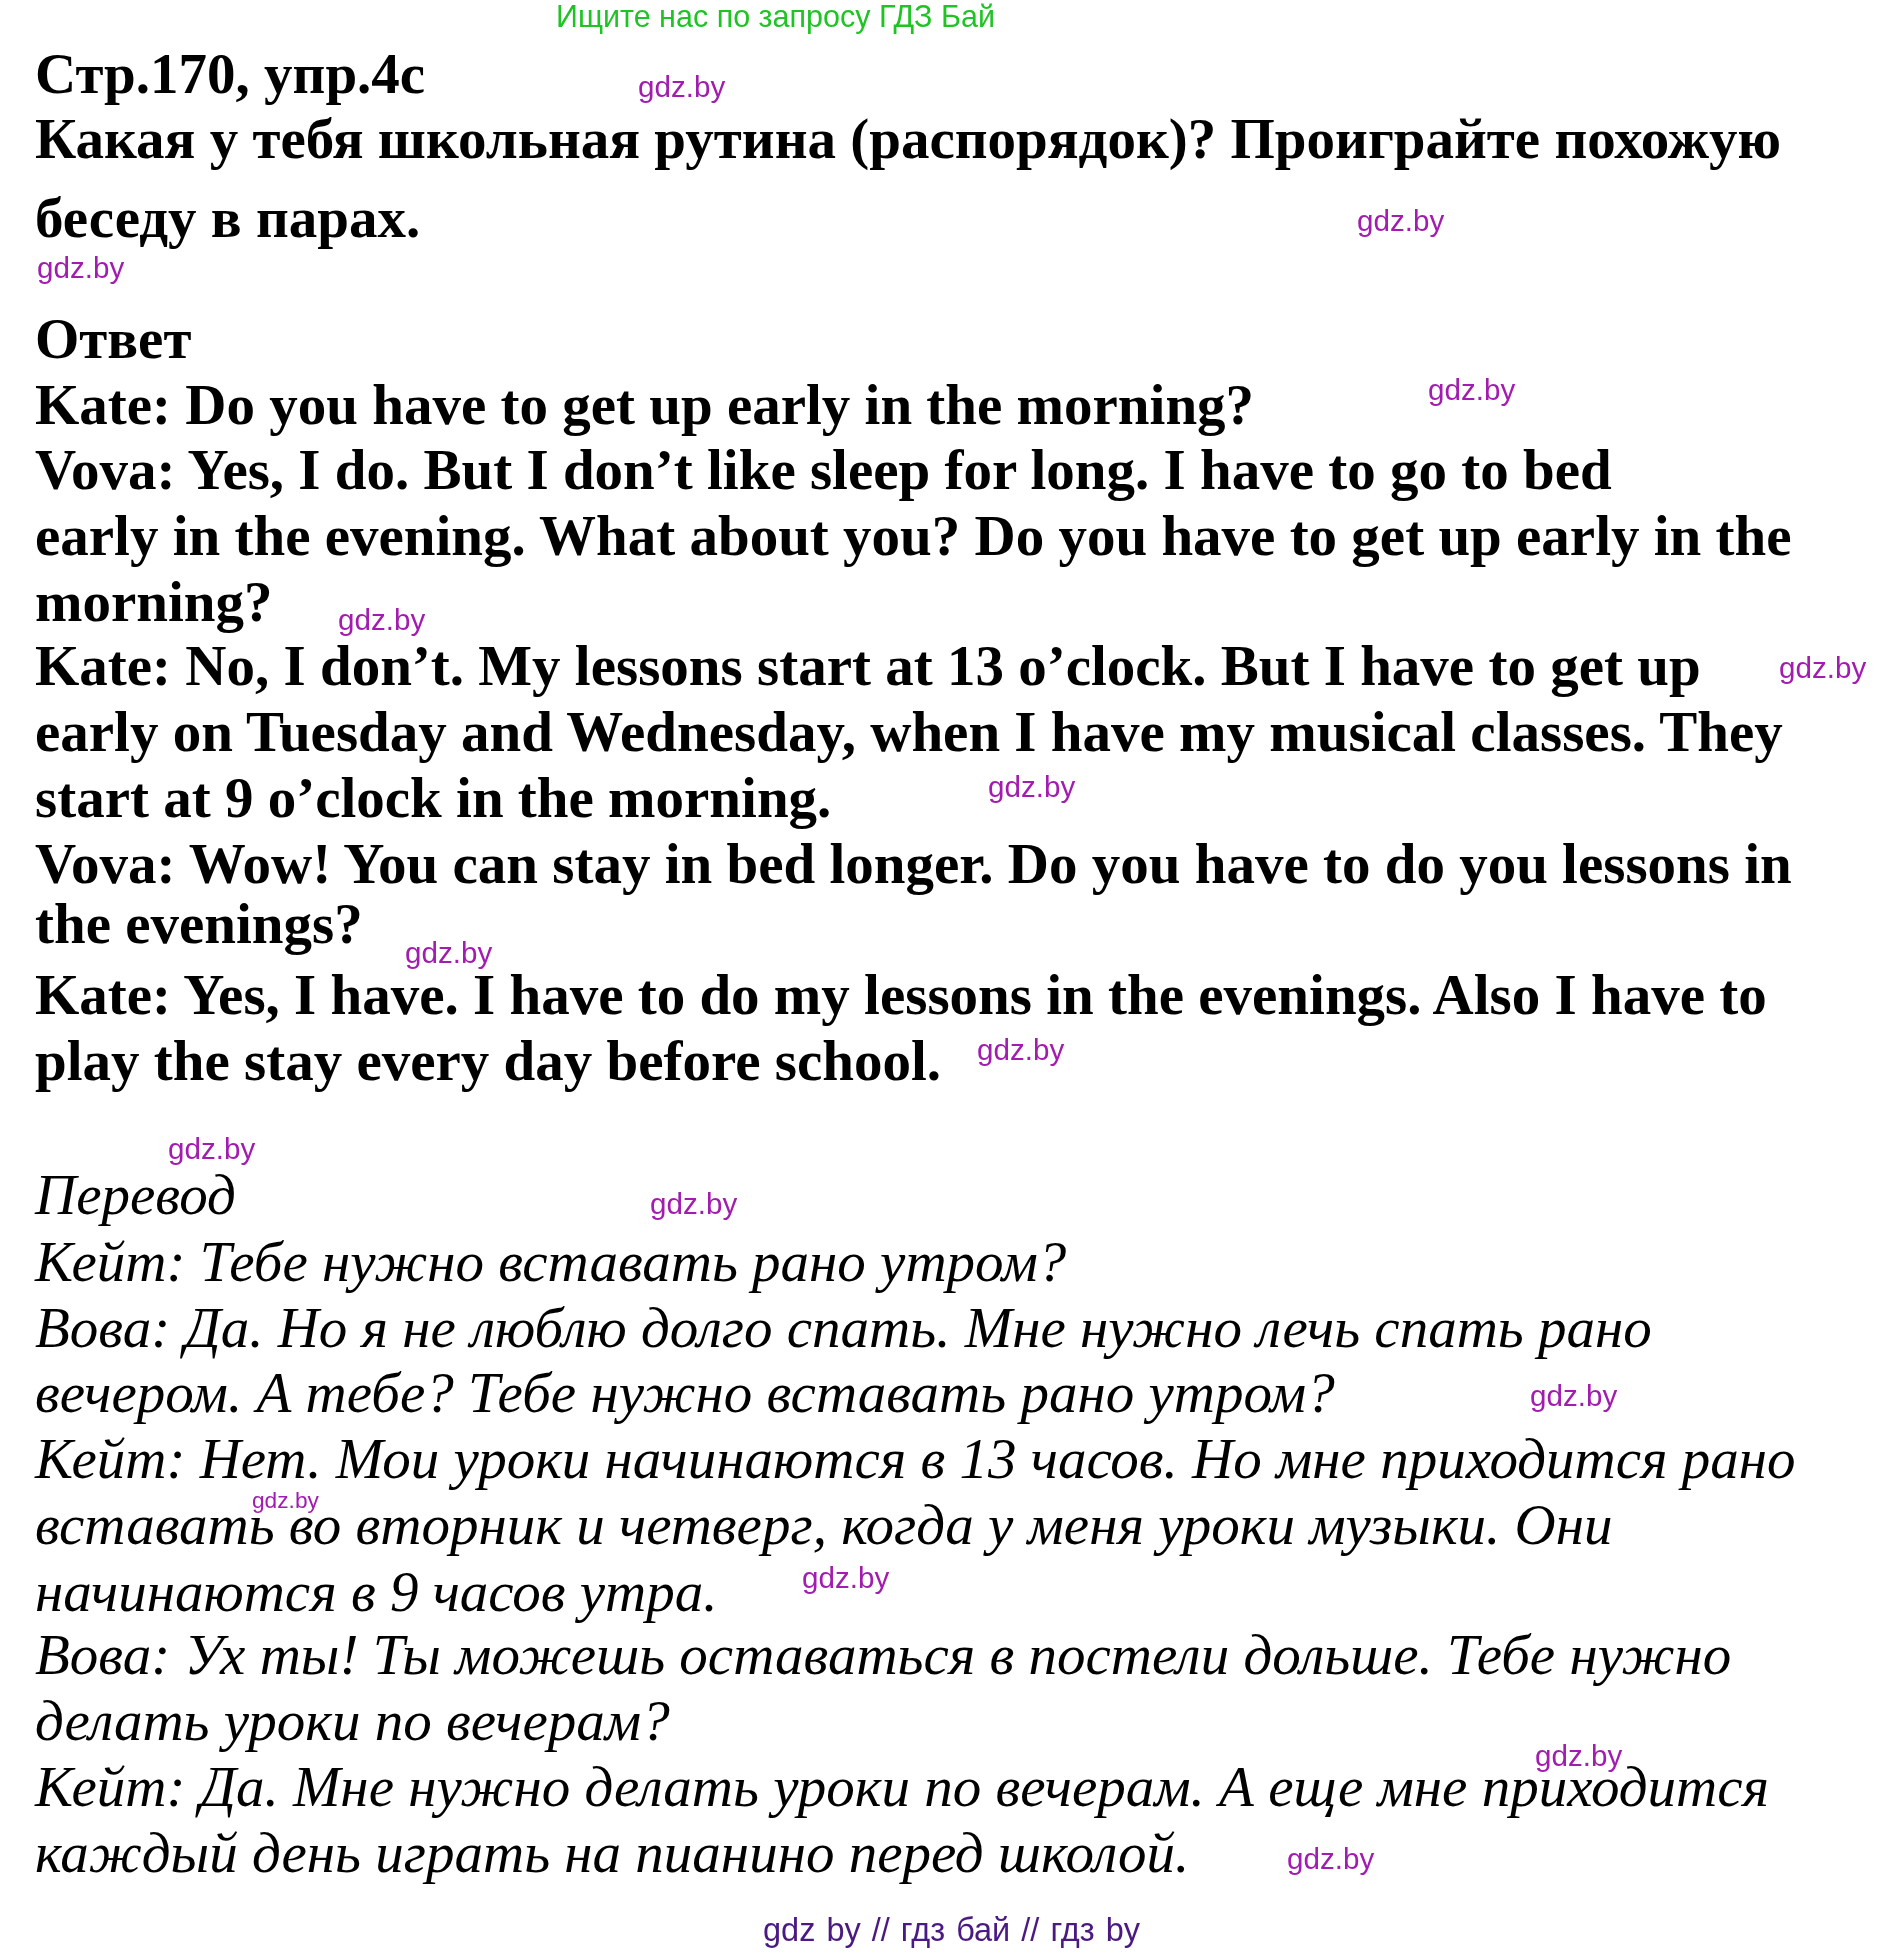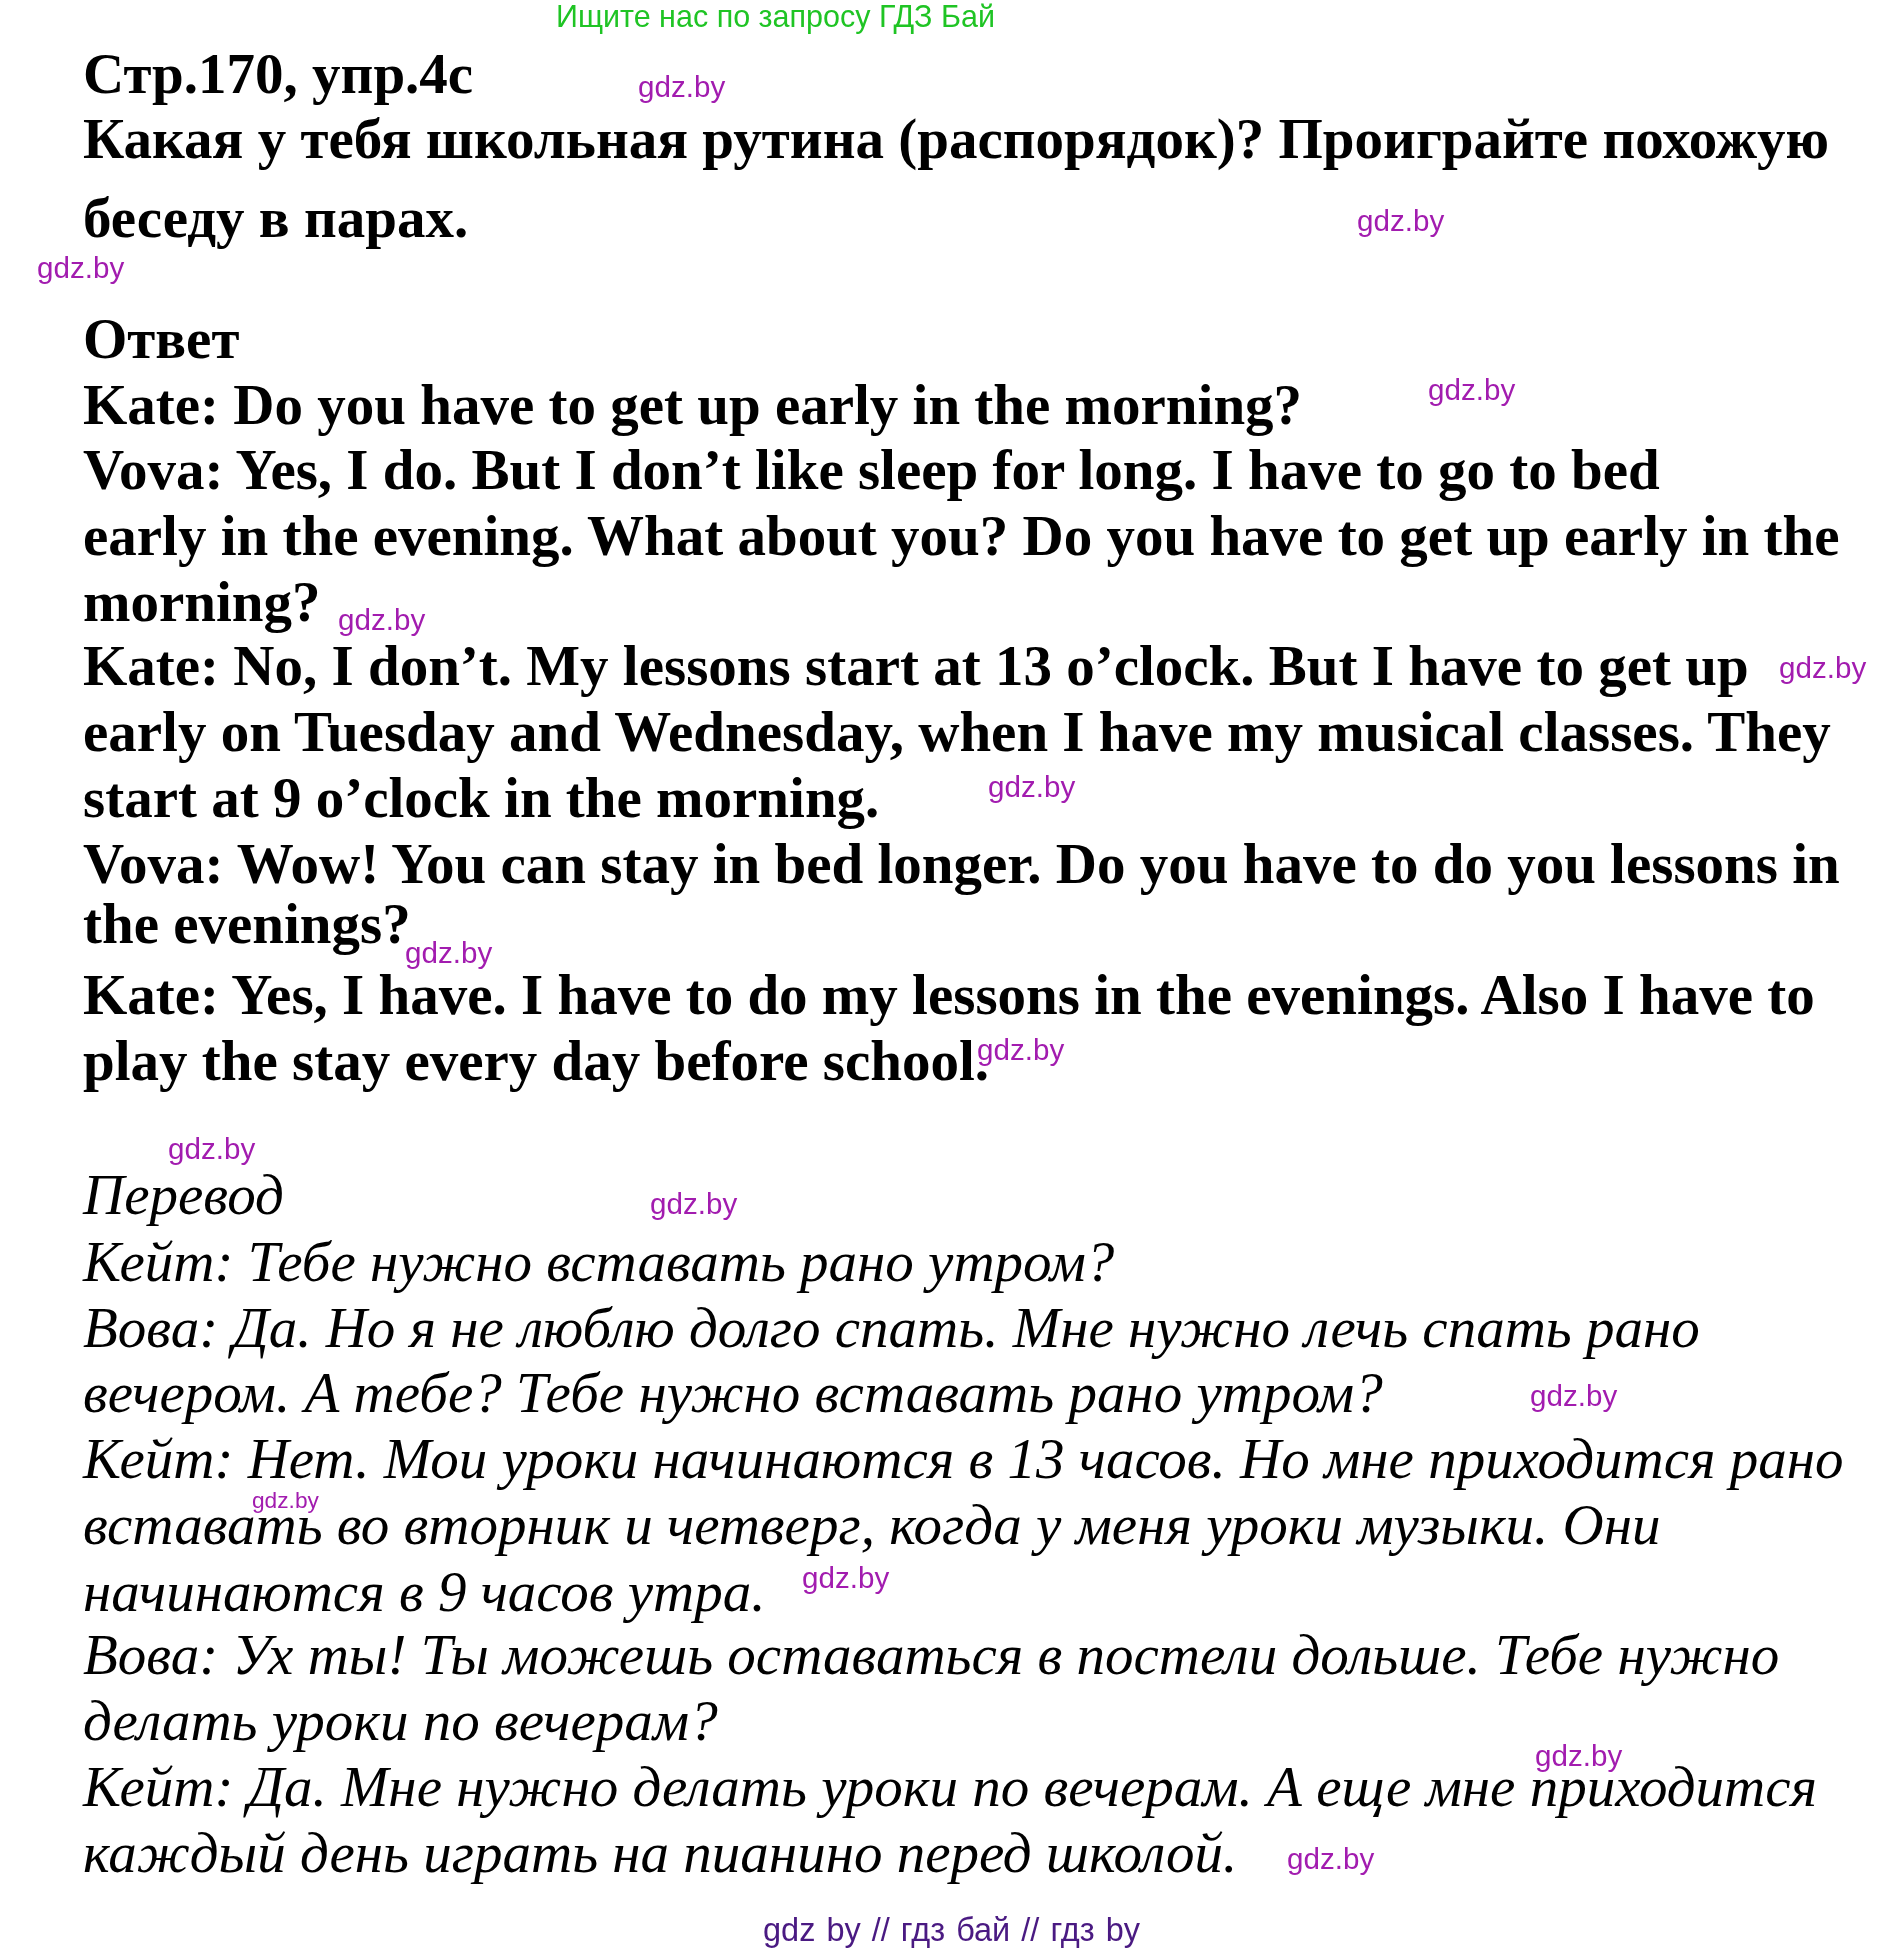--- a/index.html
+++ b/index.html
@@ -6,21 +6,20 @@
   body { width: 1903px; height: 1956px; position: relative; overflow: hidden; }
   .banner {
     position: absolute; left: 0; top: 0; width: 1551px; text-align: center;
     font-family: "Liberation Sans", sans-serif; font-size: 30.5px; line-height: 33px;
     color: #1fc424;
   }
   .line {
     position: absolute; left: 35px; white-space: nowrap;
     font-family: "Liberation Serif", serif; font-size: 57px; line-height: 57px;
     color: #000;
-    margin-left: 48px;
   }
   .bold { font-weight: bold; }
   .ital { font-style: italic; font-weight: normal; }
   .wm {
     position: absolute; white-space: nowrap;
     font-family: "Liberation Sans", sans-serif; font-size: 29.6px; line-height: 29.6px;
     color: #a21caf;
   }
   .wm.small { font-size: 22.7px; line-height: 22.7px; }
   .footer {

